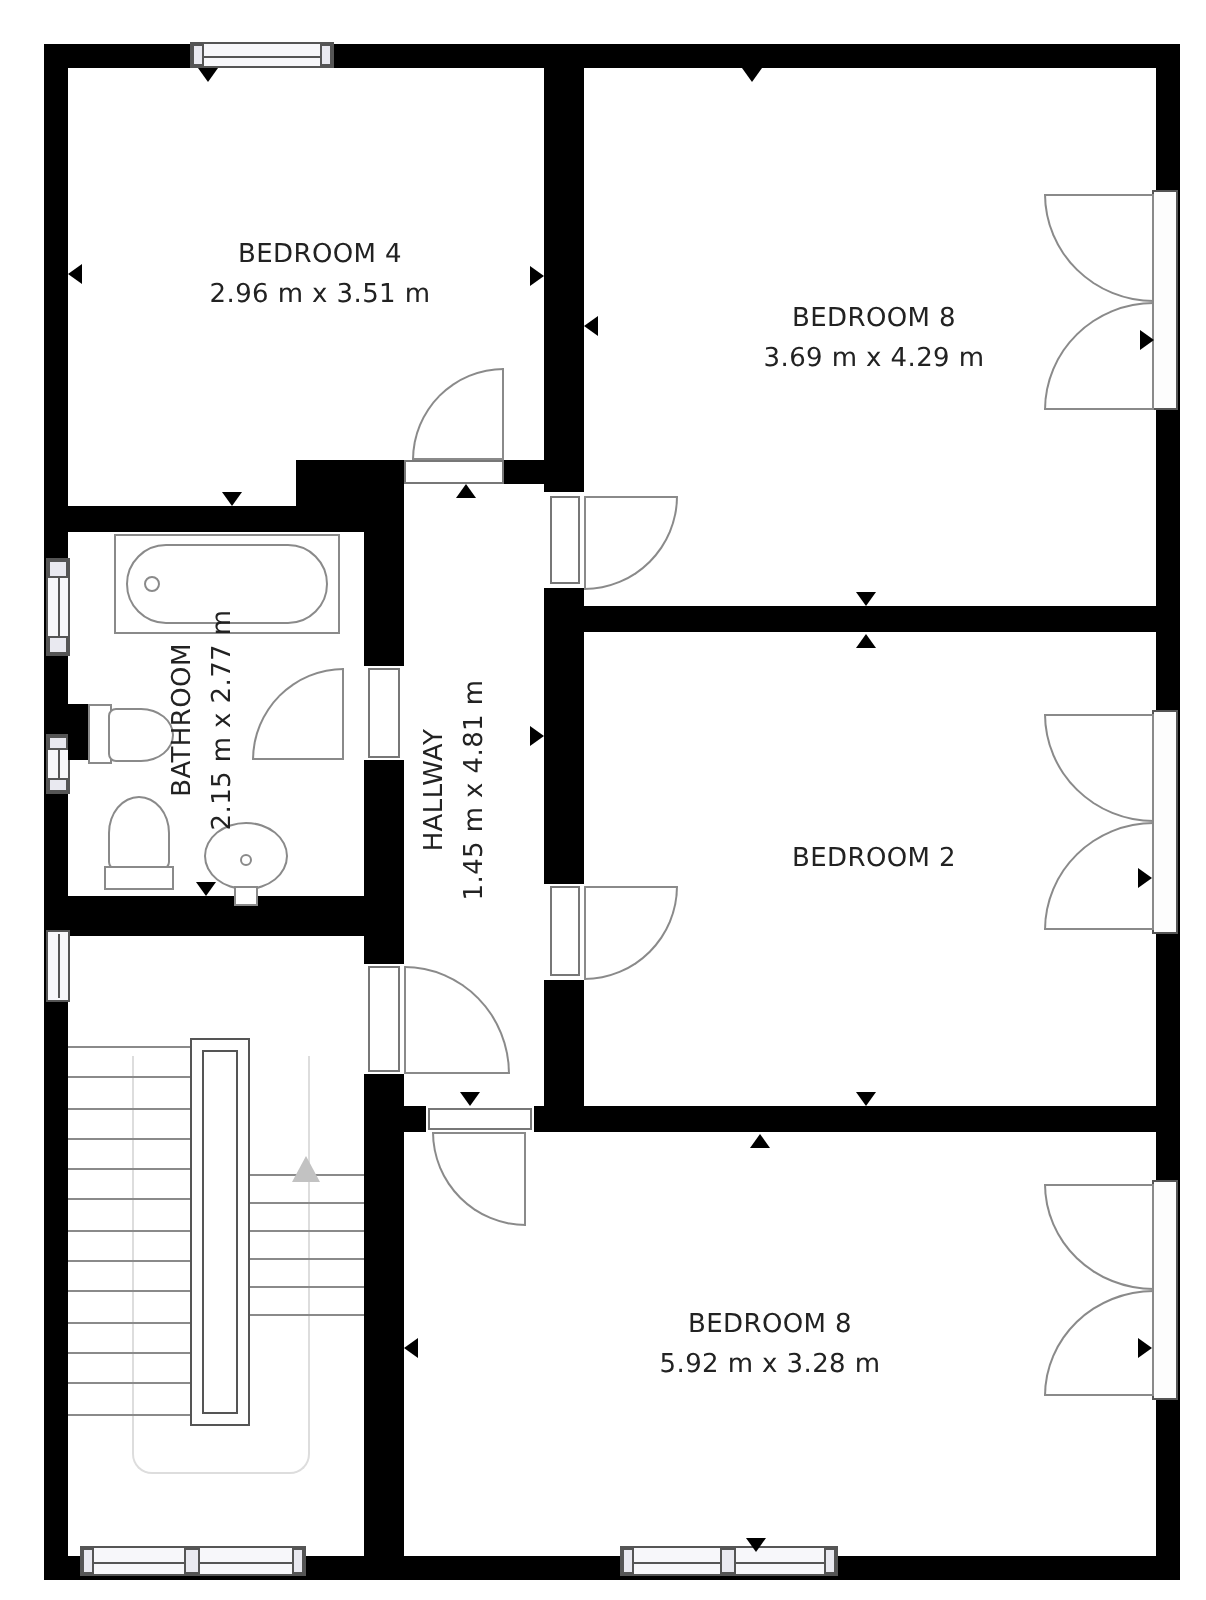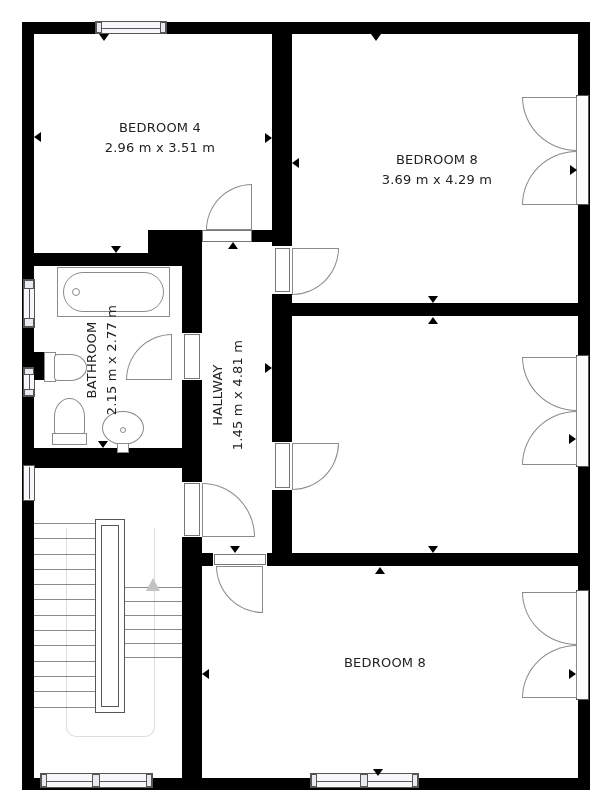--- a/index.html
+++ b/index.html
@@ -172,23 +172,25 @@
 
   <div class="room-label" style="left:60px;top:118px;width:200px;">
     <div>BEDROOM 4</div>
     <div>2.96 m x 3.51 m</div>
   </div>
   <div class="room-label" style="left:337px;top:150px;width:200px;">
     <div>BEDROOM 8</div>
     <div>3.69 m x 4.29 m</div>
   </div>
   <div class="room-label" style="left:337px;top:420px;width:200px;">
+    <div>BEDROOM 2</div>
   </div>
   <div class="room-label" style="left:285px;top:653px;width:200px;">
     <div>BEDROOM 8</div>
+    <div>5.92 m x 3.28 m</div>
   </div>
   <div class="room-label rot" style="left:22px;top:340px;width:160px;height:40px;">
     <div>BATHROOM</div>
     <div>2.15 m x 2.77 m</div>
   </div>
   <div class="room-label rot" style="left:148px;top:375px;width:160px;height:40px;">
     <div>HALLWAY</div>
     <div>1.45 m x 4.81 m</div>
   </div>
 

